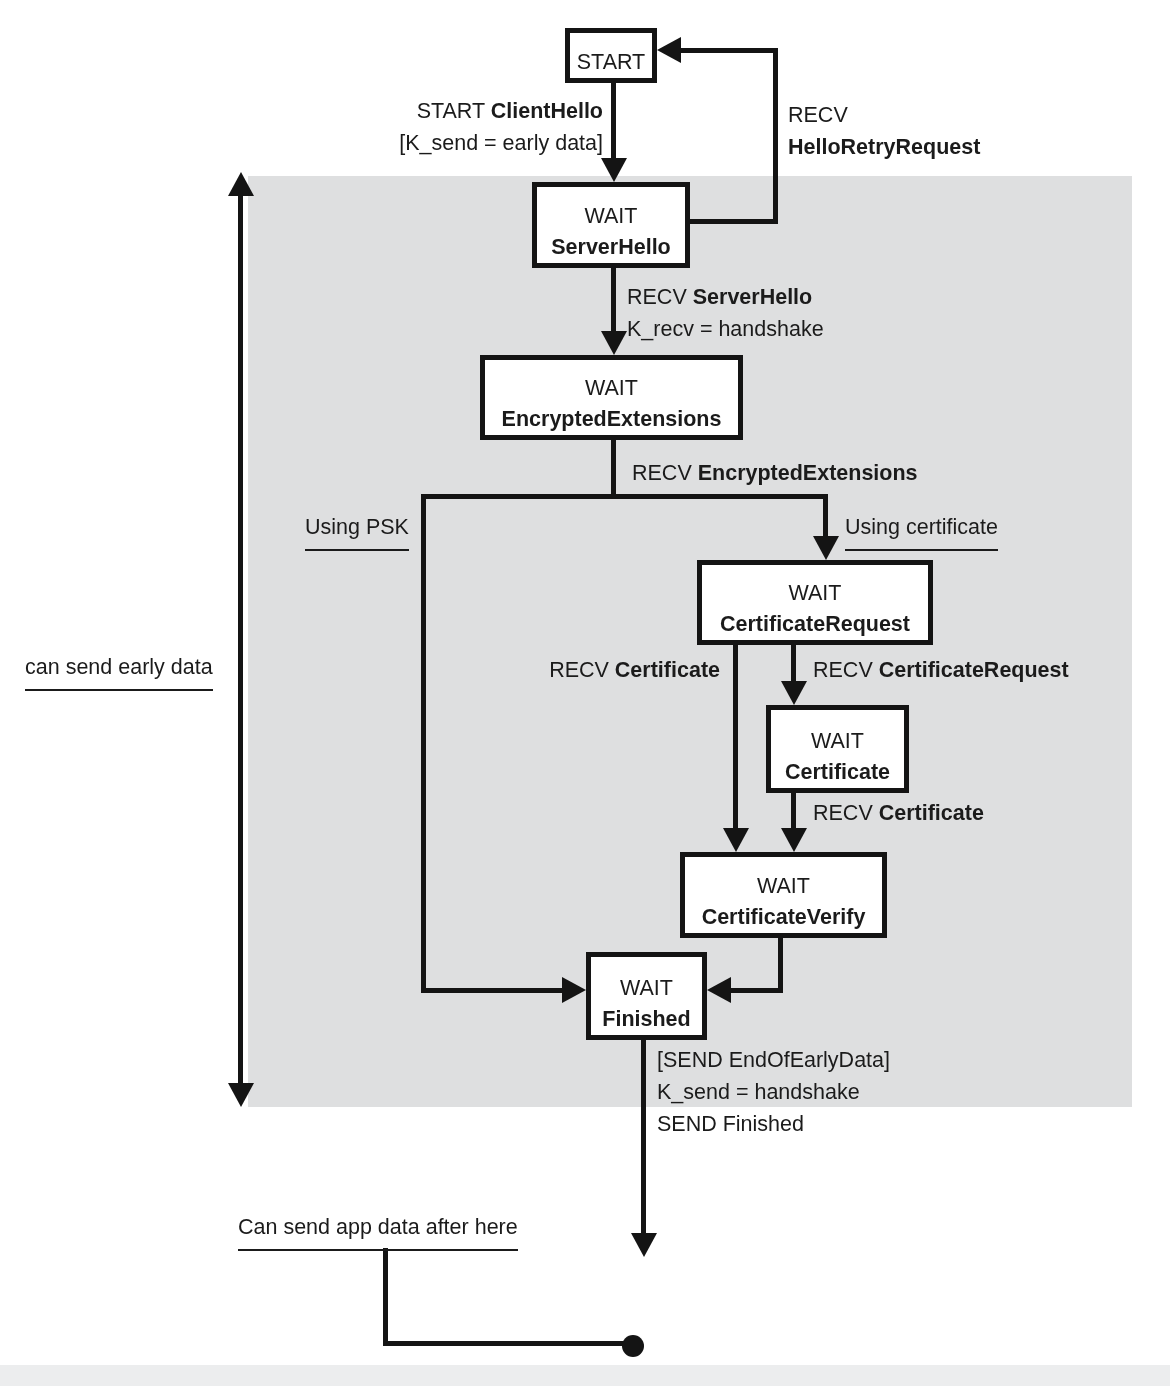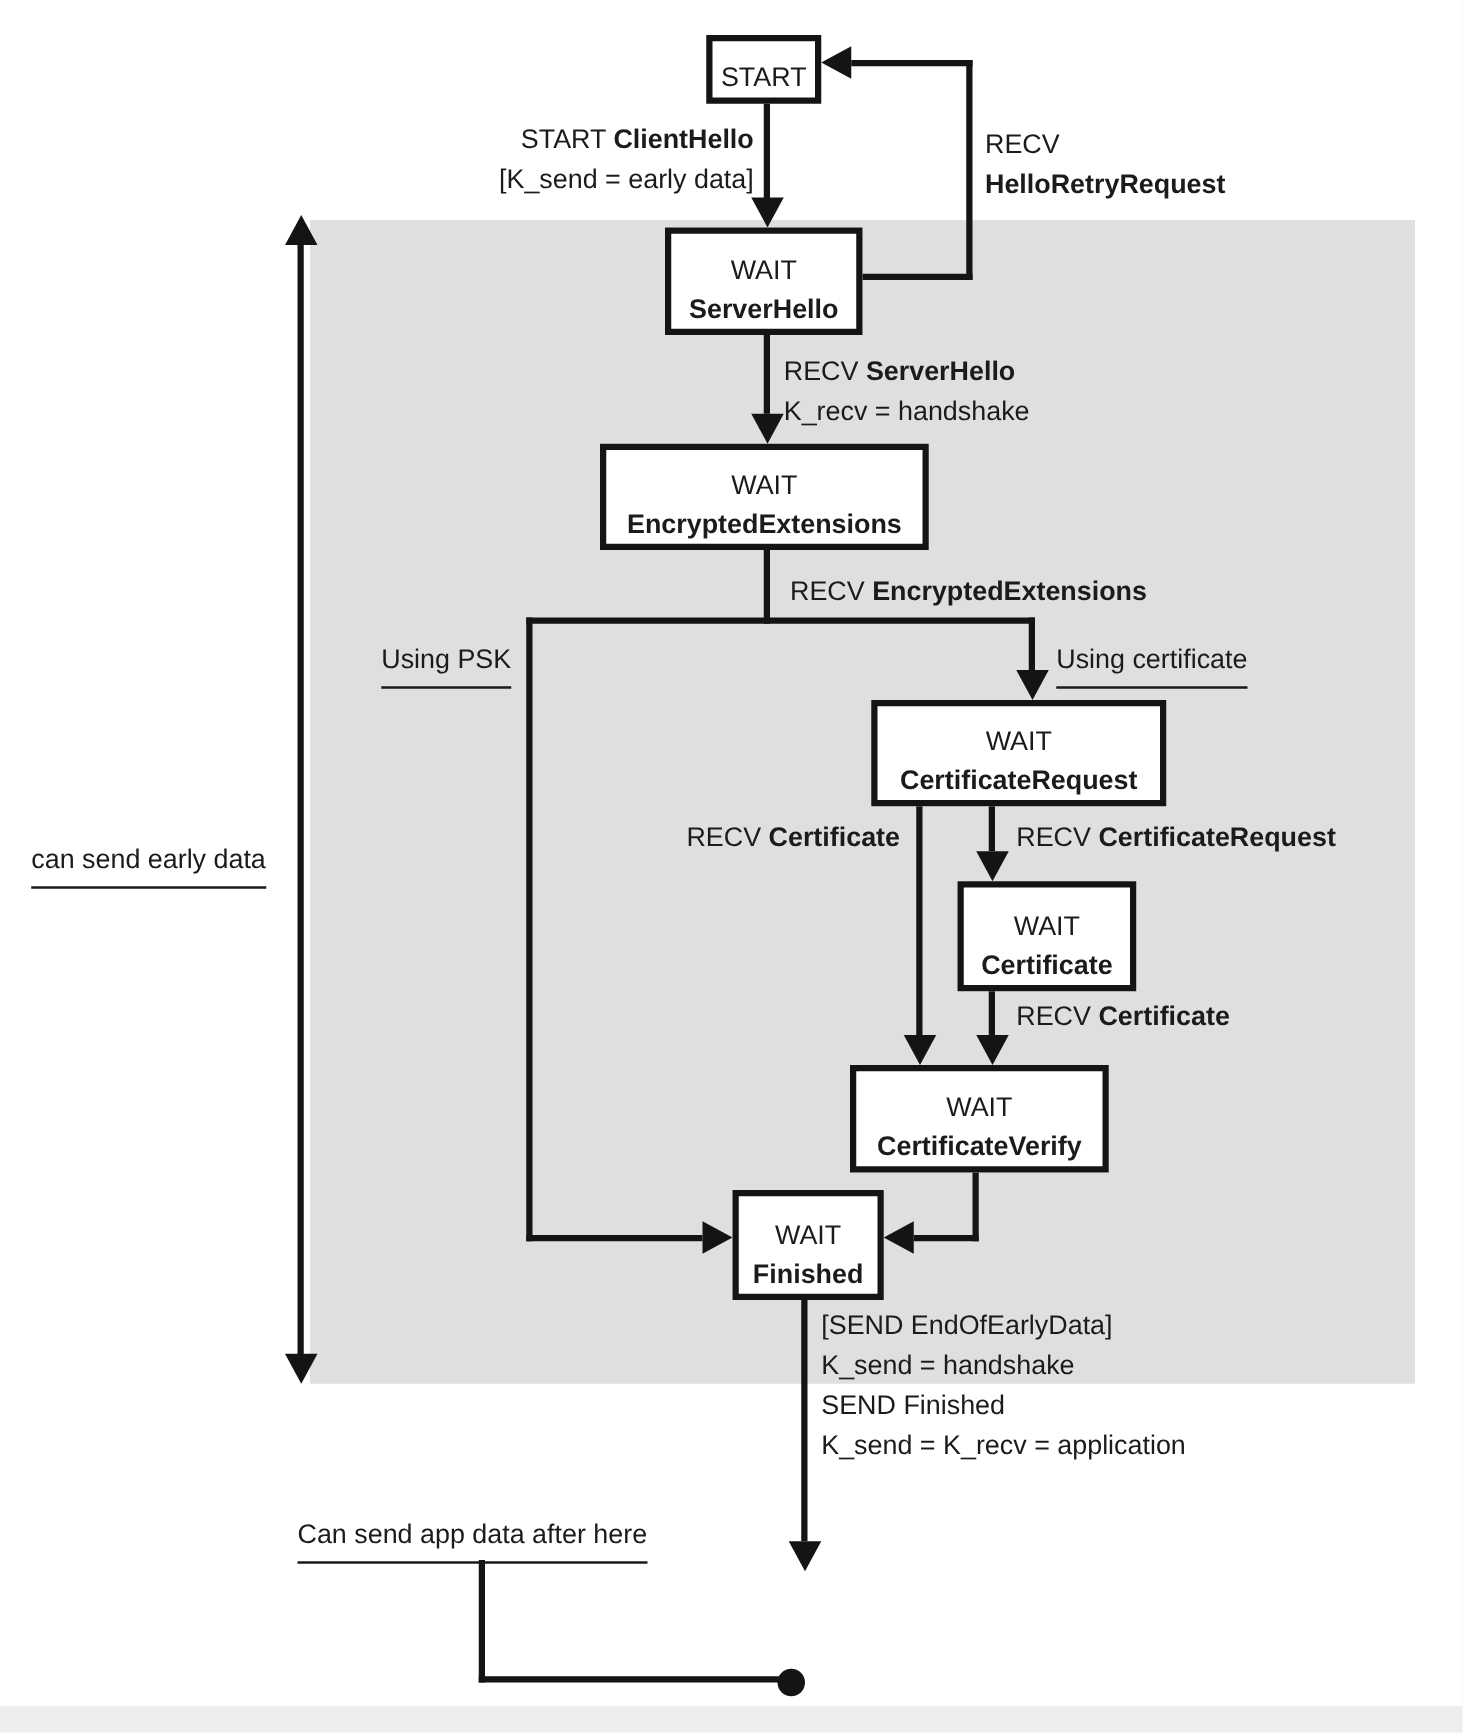--- a/index.html
+++ b/index.html
@@ -162,24 +162,23 @@
 
   <div class="elabel" style="left:813px; top:797px;">
     <span>RECV </span><span class="msg">Certificate</span>
   </div>
 
 
   <div class="elabel" style="left:657px; top:1044px;">
     <div>[SEND EndOfEarlyData]</div>
     <div>K_send = handshake</div>
     <div>SEND Finished</div>
-    <div>K_send = K_recv = application</div>
   </div>
 
-  <div class="elabel" style="left:25px; top:651px;margin-top:20px;">
+  <div class="elabel" style="left:25px; top:651px;">
     <span class="underlined">can send early data</span>
   </div>
 
   <div class="elabel" style="left:238px; top:1211px;">
     <span class="underlined">Can send app data after here</span>
   </div>
 
 </div>
 
 </body></html>

